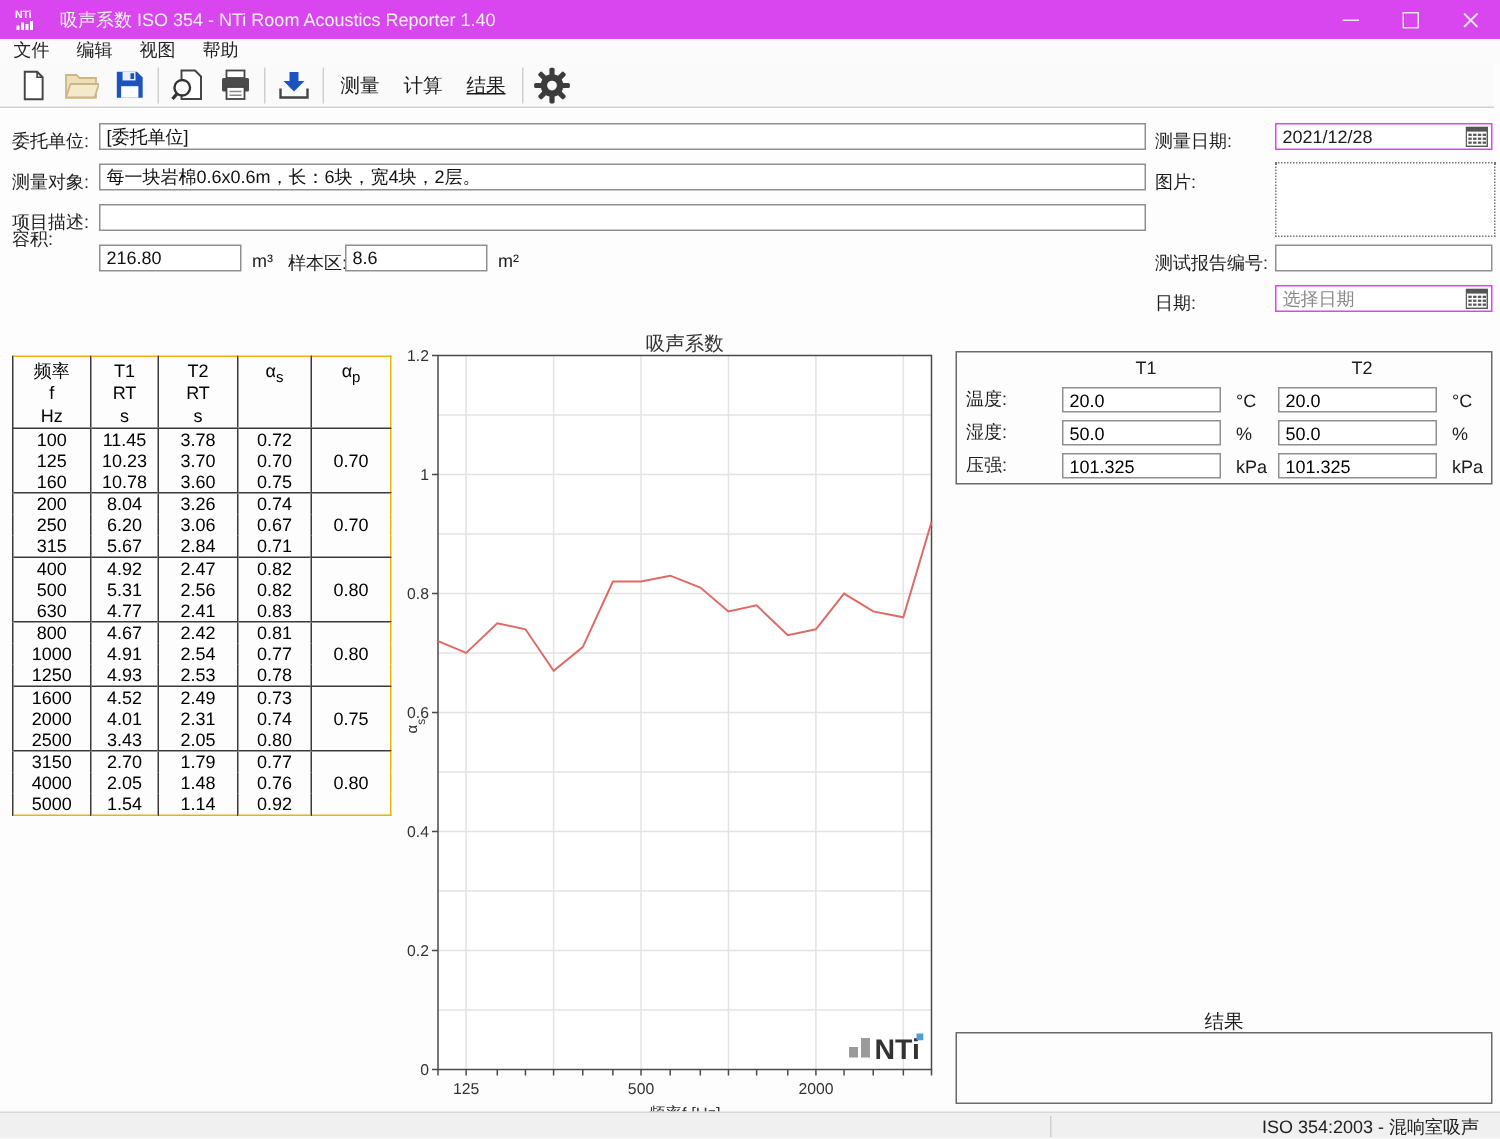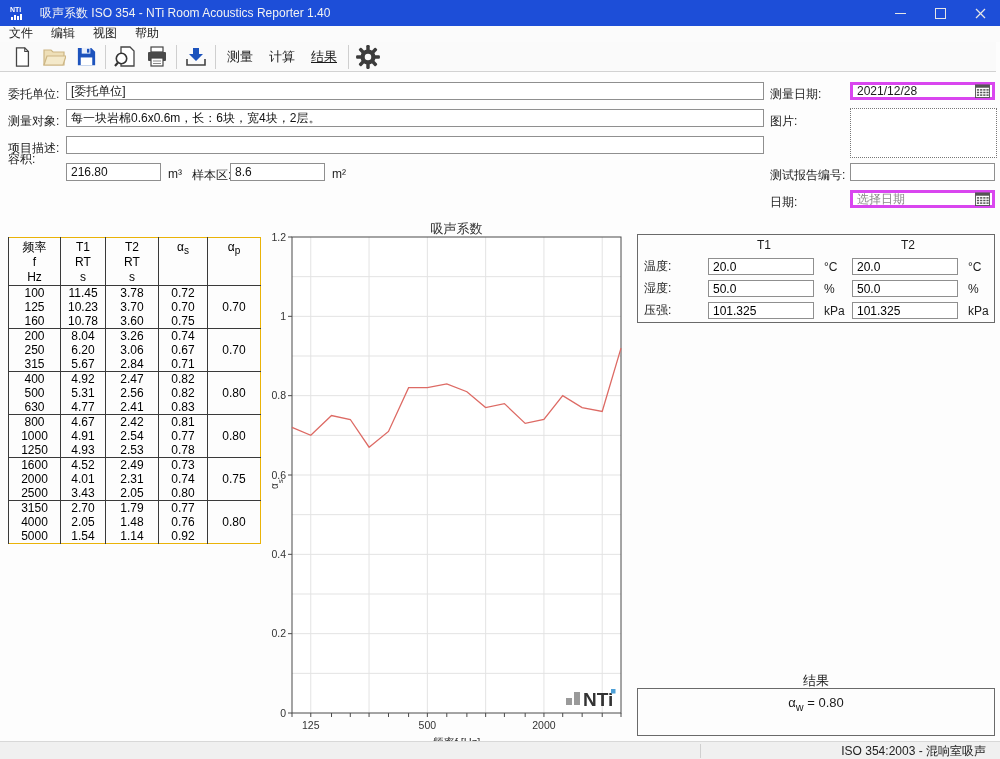--- a/index.html
+++ b/index.html
@@ -2,21 +2,21 @@
 <html><head>
 <meta charset="utf-8">
 <style>
   html,body{margin:0;padding:0;}
   body{
     width:1000px;height:759px;position:relative;overflow:hidden;
     background:#fdfdfd;font-family:"Liberation Sans","DejaVu Sans",sans-serif;
     font-size:12px;color:#1b1b1b;border:0;
   }
   
-  .titlebar{position:absolute;left:0;top:0;width:1000px;height:26px;background:#1d4ed8;color:#fff;
+  .titlebar{position:absolute;left:0;top:0;width:1000px;height:26px;background:#d946ef;color:#fff;
     display:flex;align-items:center;}
   .app-logo{margin-left:8px;width:22px;height:16px;display:flex;align-items:center;justify-content:center;}
   .title-text{margin-left:10px;font-size:12px;color:#f2f2f2;white-space:nowrap;}
   .win-controls{margin-left:auto;display:flex;height:26px;}
   .wbtn{width:40px;height:26px;display:flex;align-items:center;justify-content:center;}
   .icon-min{width:11px;height:1px;background:#e6e6e6;}
   .icon-max{width:9px;height:9px;border:1px solid #e6e6e6;}
   
   .menubar{position:absolute;left:0;top:26px;width:1000px;height:16px;background:#fbfbfb;
     display:flex;align-items:center;font-family:Liberation Mono, monospace;}
@@ -26,21 +26,21 @@
     border-bottom:1px solid #d2d2d2;display:flex;align-items:center;padding-left:6px;box-sizing:border-box;}
   .tbtn{width:32px;height:27px;display:flex;align-items:center;justify-content:center;}
   .tsep{width:1px;height:24px;background:#cfcfcf;margin:0 3px;}
   .ttext{padding:0 8px;font-size:13px;color:#1a1a1a;}
   .ttext.active{text-decoration:underline;}
   
   .flabel{position:absolute;font-size:12px;color:#1c1c1c;white-space:nowrap;}
   .inp{position:absolute;border:1px solid #8f8f8f;background:#fff;height:18px;box-sizing:border-box;
     font-size:12px;padding:0 4px;font-family:inherit;color:#111;}
   .inp::placeholder{color:#8a8a8a;}
-  .datebox{position:absolute;border:3px solid #d946ef;background:#fff;height:18px;box-sizing:border-box;
+  .datebox{position:absolute;border:1px solid #d946ef;background:#fff;height:18px;box-sizing:border-box;
     display:flex;align-items:center;}
   .datebox .dtext{flex:1;padding:0 4px;font-size:12px;}
   .datebox .dph{color:#8a8a8a;}
   .datebox .cal{margin-right:2px;display:flex;align-items:center;}
   .picturebox{position:absolute;border:1px dotted #777;background:#fff;}
   .unit{position:absolute;font-size:12px;color:#1c1c1c;}
   
   #freq-table{position:absolute;left:8px;top:237px;border-collapse:collapse;table-layout:fixed;
     font-size:12px;color:#000;background:#fdfdfd;}
   #freq-table th,#freq-table td{border-left:1px solid #3a3a3a;text-align:center;padding:0;}
@@ -494,19 +494,18 @@
     <div class="env-label">压强:</div>
     <input class="env-inp" value="101.325" style="">
     <div class="env-unit">kPa</div>
     <input class="env-inp" value="101.325" style="">
     <div class="env-unit">kPa</div>
   </div>
 </div>
 
 <div class="results-title">结果</div>
 <div class="results-box">
-  <div class="results-line1"><span>α</span><sub>w</sub><span> = 0.80</span></div>
 </div>
 
 <div class="statusbar">
   <div class="status-sep"></div>
   <div class="status-text">ISO 354:2003 - 混响室吸声</div>
 </div>
 
 </body></html>

